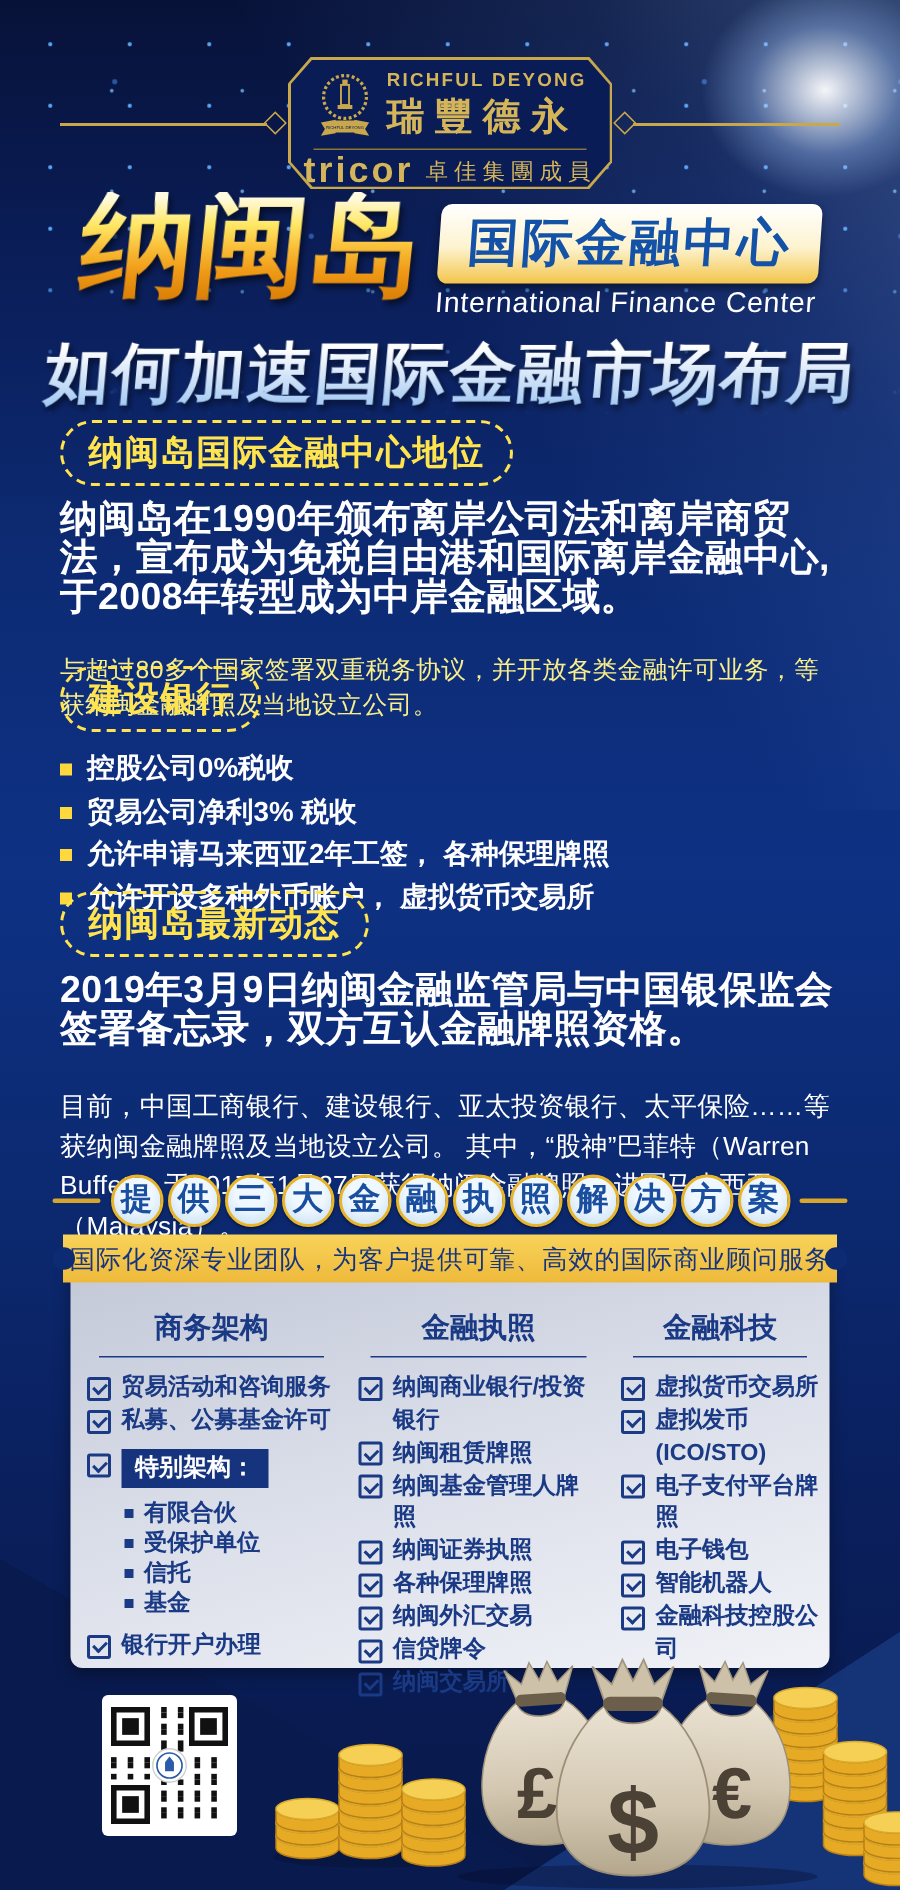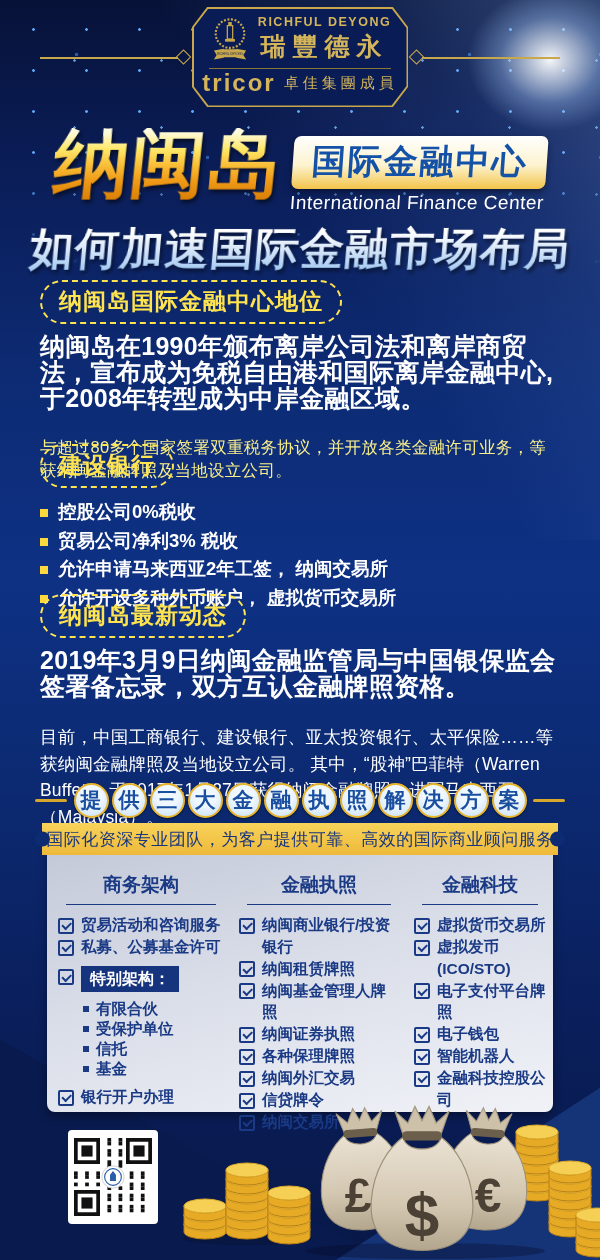--- a/index.html
+++ b/index.html
@@ -18,21 +18,21 @@
     mask-image:linear-gradient(180deg,#000 55%,transparent 100%);}
   .beam{position:absolute;right:0;top:0;width:600px;height:540px;z-index:0;
     background:linear-gradient(235deg,rgba(150,195,255,.30) 0%,rgba(120,170,255,.12) 22%,transparent 46%);}
   .flare{position:absolute;left:440px;top:-35px;width:220px;height:190px;border-radius:50%;z-index:0;
     background:radial-gradient(closest-side,rgba(255,255,255,.95),rgba(170,205,255,.35) 45%,transparent 75%);}
   .stripe-a{position:absolute;left:0;top:1015px;width:600px;height:245px;background:#091a4e;
     clip-path:polygon(0 10%,64% 100%,0 100%);z-index:0;}
   .stripe-b{position:absolute;left:0;top:1055px;width:600px;height:205px;background:#17387f;opacity:.85;
     clip-path:polygon(100% 16%,100% 100%,56% 100%);z-index:0;}
   
-  .logo{position:absolute;left:50%;top:7px;transform:translateX(-50%);width:216px;height:100px;z-index:3;text-align:center;}
+  .logo{position:absolute;left:50%;top:38px;transform:translateX(-50%);width:216px;height:88px;z-index:3;}
   .frame-outer{position:absolute;inset:0;background:#c9a84c;
     clip-path:polygon(7% 0,93% 0,100% 20%,100% 80%,93% 100%,7% 100%,0 80%,0 20%);}
   .frame-inner{position:absolute;inset:1.5px;background:#0a1c55;
     clip-path:polygon(7% 0,93% 0,100% 20%,100% 80%,93% 100%,7% 100%,0 80%,0 20%);}
   .frame-line{position:absolute;top:50%;width:138px;height:2px;background:#c9a84c;}
   .frame-line.l{left:-152px}.frame-line.r{right:-152px}
   .frame-diamond{position:absolute;top:50%;width:9px;height:9px;border:1.5px solid #c9a84c;
     transform:translateY(-50%) rotate(45deg);}
   .frame-diamond.l{left:-14px}.frame-diamond.r{right:-14px}
   .logo-content{position:absolute;inset:0;display:flex;flex-direction:column;align-items:center;padding-top:7px;}
@@ -169,21 +169,21 @@
     <span class="capsule">纳闽岛国际金融中心地位</span>
     <p class="p-wb">纳闽岛在1990年颁布离岸公司法和离岸商贸法，宣布成为免税自由港和国际离岸金融中心,于2008年转型成为中岸金融区域。</p>
     <p class="p-y">与超过80多个国家签署双重税务协议，并开放各类金融许可业务，等获纳闽金融牌照及当地设立公司。</p>
   </section>
 
   <section class="sec sec2">
     <span class="capsule">建设银行</span>
     <div class="blist">
       <div class="bitem">控股公司0%税收</div>
       <div class="bitem">贸易公司净利3% 税收</div>
-      <div class="bitem">允许申请马来西亚2年工签， 纳闽交易所</div>
+      <div class="bitem">允许申请马来西亚2年工签， 各种保理牌照</div>
       <div class="bitem">允许开设多种外币账户， 虚拟货币交易所</div>
     </div>
   </section>
 
   <section class="sec sec3">
     <span class="capsule">纳闽岛最新动态</span>
     <p class="p-wb">2019年3月9日纳闽金融监管局与中国银保监会签署备忘录，双方互认金融牌照资格。</p>
     <p class="p-w">目前，中国工商银行、建设银行、亚太投资银行、太平保险……等获纳闽金融牌照及当地设立公司。 其中，“股神”巴菲特（Warren Buffett）于2017年1月27日获得纳闽金融牌照，进军马来西亚（Malaysia）。</p>
   </section>
 

